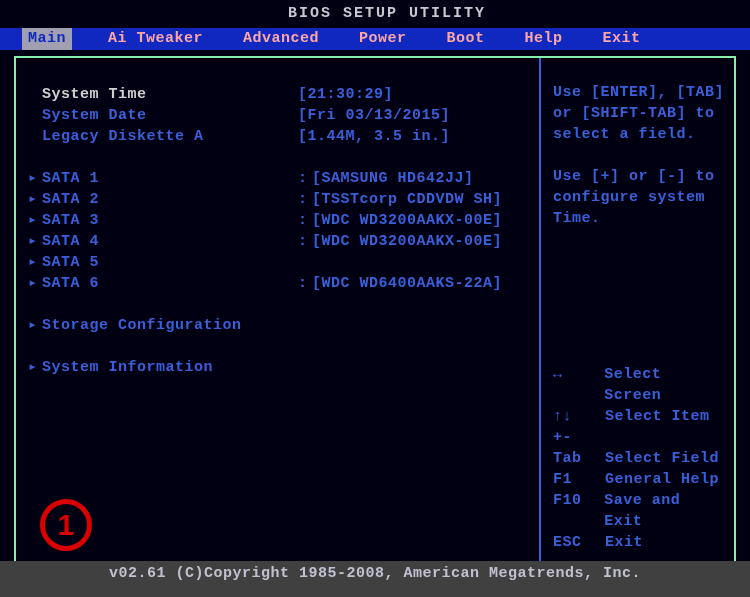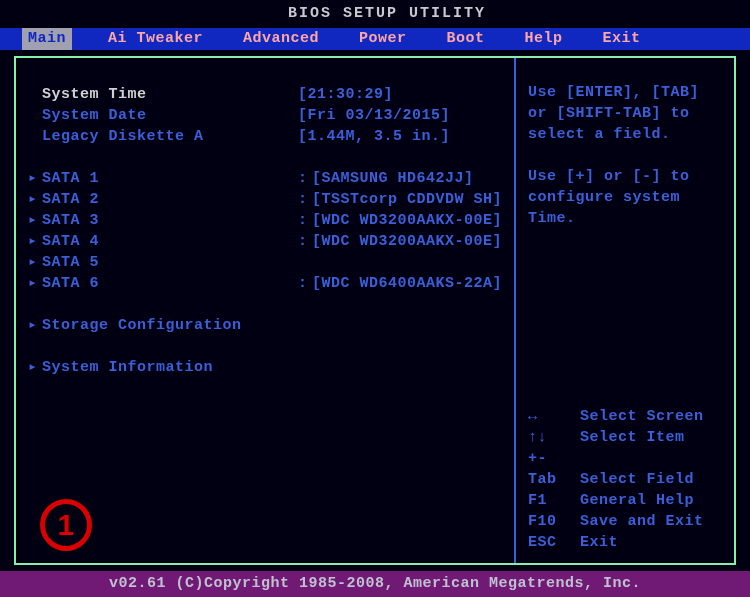--- a/index.html
+++ b/index.html
@@ -56,21 +56,21 @@
     flex: 1;
     padding: 26px 10px 10px 12px;
     position: relative;
   }
   .divider {
     width: 2px;
     background: #3a5fd8;
     align-self: stretch;
   }
   .right-pane {
-    width: 218px;
+    width: 193px;
     padding: 24px 8px 10px 12px;
     display: flex;
     flex-direction: column;
   }
   .row {
     display: flex;
     line-height: 21px;
     height: 21px;
   }
   .row .label-col {
@@ -88,22 +88,22 @@
   }
   .colon { display:inline-block; width:14px; }
   .spacer { height: 21px; }
   .help-text { line-height: 21px; }
   .keys-block { margin-top: auto; }
   .key-row { display:flex; line-height:21px; }
   .key-row .k { width: 52px; }
   .footer {
     position: absolute;
     left: 0; right: 0; bottom: 0;
-    height: 26px;
-    background: #701a75;
+    height: 36px;
+    background: #404040;
     color: #c0c0d0;
     text-align: center;
     line-height: 26px;
     font-family: Liberation Mono, monospace;
   }
   .annot {
     position: absolute;
     left: 24px;
     bottom: 12px;
     width: 52px; height: 52px;

